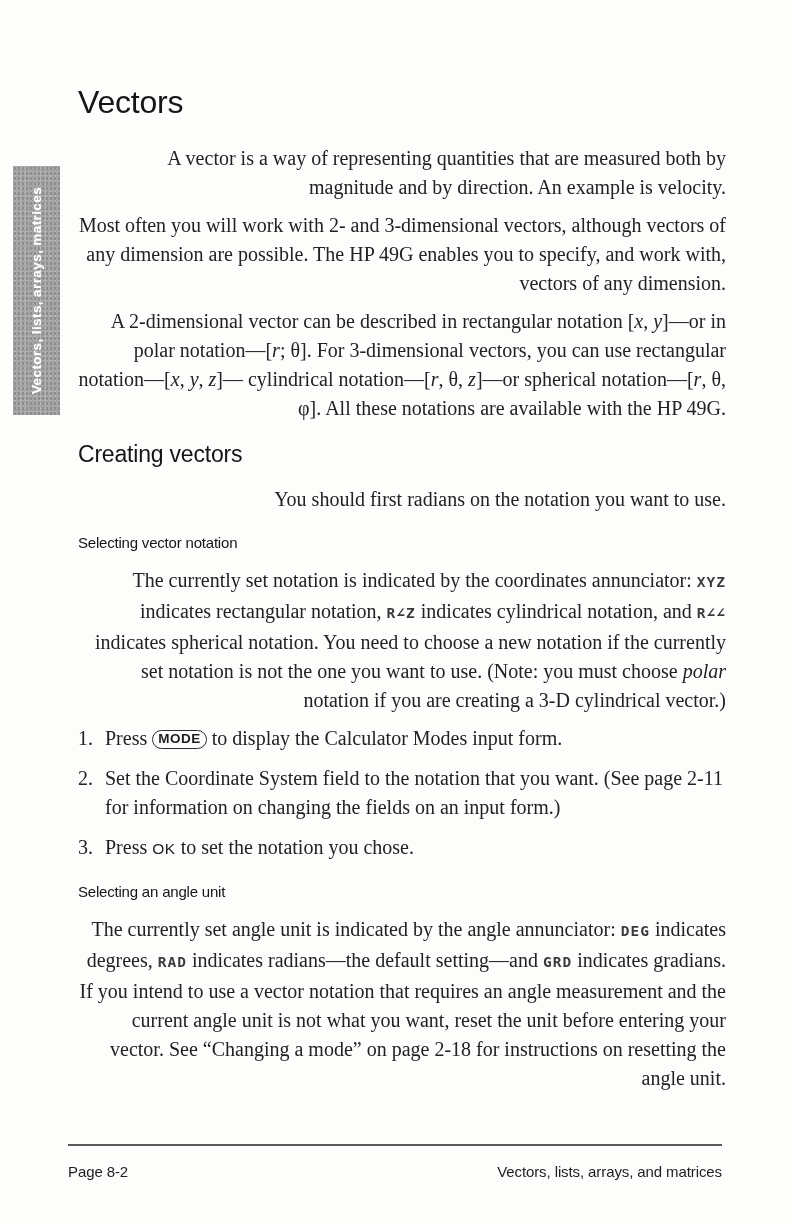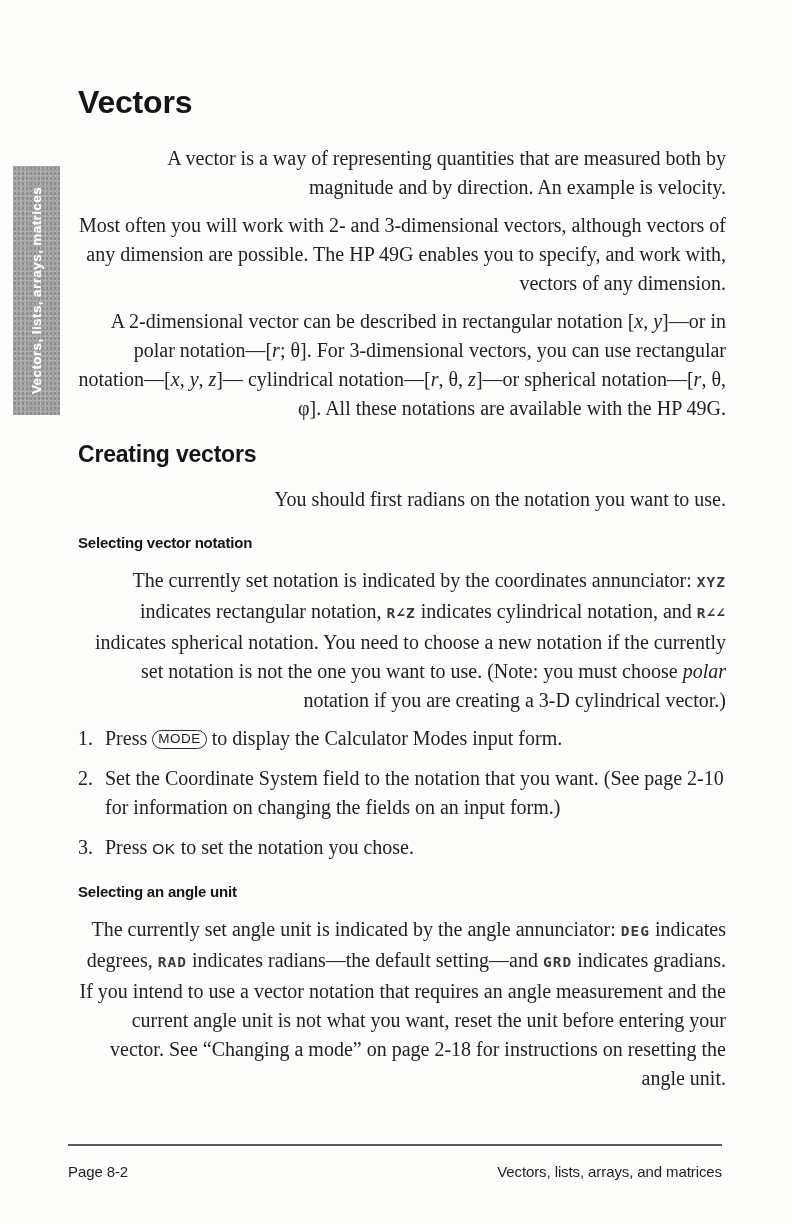--- a/index.html
+++ b/index.html
@@ -26,39 +26,39 @@
     white-space:nowrap;
     font-family:"Liberation Sans", sans-serif;
     font-weight:bold;font-size:13.5px;letter-spacing:.4px;
     color:#ffffff;
     text-shadow:0 0 1px rgba(255,255,255,.6);
   }
   
   .content{position:absolute;left:78px;top:84px;width:648px;}
   h1,h2,h3{
     font-family:"Liberation Sans", sans-serif;
-    color:#151515;margin:0;font-weight:bold;letter-spacing:-.2px;
+    color:#151515;margin:0;font-weight:normal;letter-spacing:-.2px;
   }
   h1{font-size:32px;line-height:36px;margin-bottom:24px;}
   h2{font-size:23px;line-height:27px;margin:18px 0 17px;}
   h3{font-size:15px;line-height:23px;margin:17px 0 12px;}
   p{font-size:20px;line-height:29px;margin:0 0 9px;text-align:right;}
   
   .run-i{font-style:italic;}
   .run-lcd{
     font-family:"DejaVu Sans Mono", monospace;
     font-size:14.5px;font-weight:bold;color:#3c3c3c;
     letter-spacing:1px;
   }
   .run-key{
     display:inline-block;
     font-family:"Liberation Sans", sans-serif;
     font-size:13.5px;line-height:16px;color:#1d1d1d;
     border:1.5px solid #2e2e2e;border-radius:10px;
-    padding:0 5px 1px;vertical-align:2px;letter-spacing:.5px;
+    padding:0 5px 1px;vertical-align:2px;letter-spacing:.5px;font-weight:bold;
   }
   .run-ok{
     font-family:"Liberation Sans", sans-serif;
     font-size:15.5px;letter-spacing:.5px;
   }
   
   .steps{list-style:none;margin:4px 0 0;padding:0;font-size:20px;line-height:29px;}
   .steps li{display:flex;margin-bottom:11px;}
   .step-num{width:27px;flex:0 0 27px;}
   .step-text{flex:1;}
@@ -99,21 +99,21 @@
 
     <p><span>The currently set notation is indicated by the coordinates annunciator: </span><span class="run-lcd">XYZ</span><span> indicates rectangular notation, </span><span class="run-lcd">R∠Z</span><span> indicates cylindrical notation, and </span><span class="run-lcd">R∠∠</span><span> indicates spherical notation. You need to choose a new notation if the currently set notation is not the one you want to use. (Note: you must choose </span><span class="run-i">polar</span><span> notation if you are creating a 3-D cylindrical vector.)</span></p>
 
     <ol class="steps">
         <li>
           <span class="step-num">1.</span>
           <span class="step-text"><span>Press </span><span class="run-key">MODE</span><span> to display the Calculator Modes input form.</span></span>
         </li>
         <li>
           <span class="step-num">2.</span>
-          <span class="step-text"><span>Set the Coordinate System field to the notation that you want. (See page 2-10 for information on changing the fields on an input form.)</span></span>
+          <span class="step-text"><span>Set the Coordinate System field to the notation that you want. (See page 2-11 for information on changing the fields on an input form.)</span></span>
         </li>
         <li>
           <span class="step-num">3.</span>
           <span class="step-text"><span>Press </span><span class="run-ok">OK</span><span> to set the notation you chose.</span></span>
         </li>
       </ol>
 
     <h3>Selecting an angle unit</h3>
 
     <p><span>The currently set angle unit is indicated by the angle annunciator: </span><span class="run-lcd">DEG</span><span> indicates degrees, </span><span class="run-lcd">RAD</span><span> indicates radians—the default setting—and </span><span class="run-lcd">GRD</span><span> indicates gradians. If you intend to use a vector notation that requires an angle measurement and the current angle unit is not what you want, reset the unit before entering your vector. See “Changing a mode” on page 2-18 for instructions on resetting the angle unit.</span></p>

